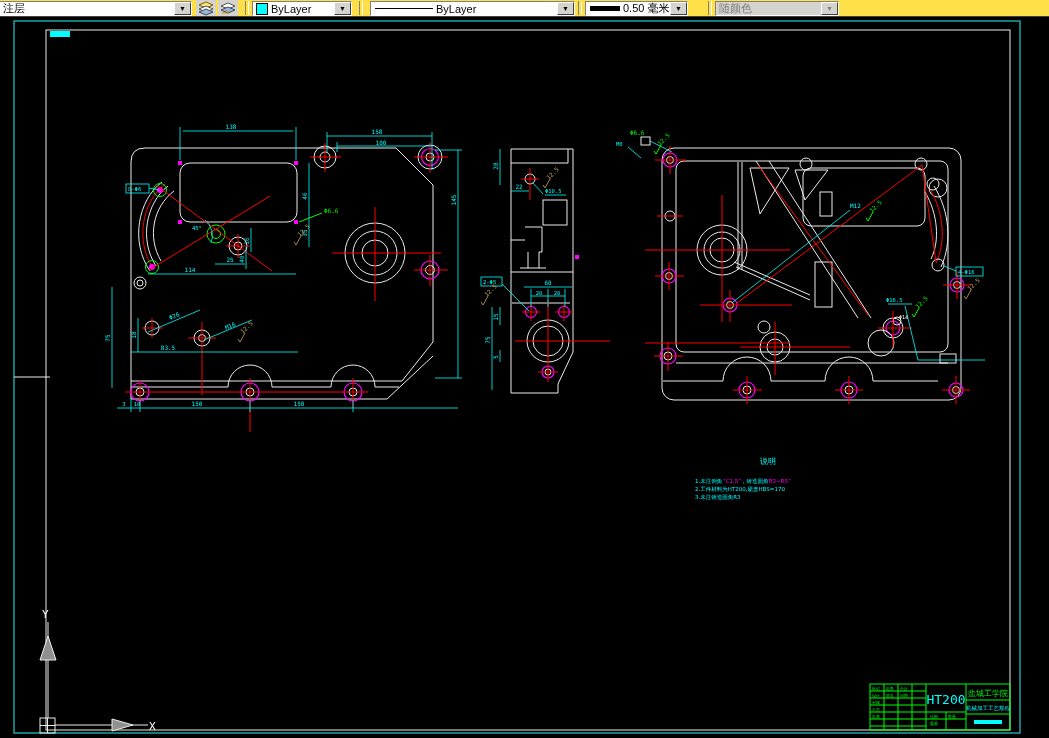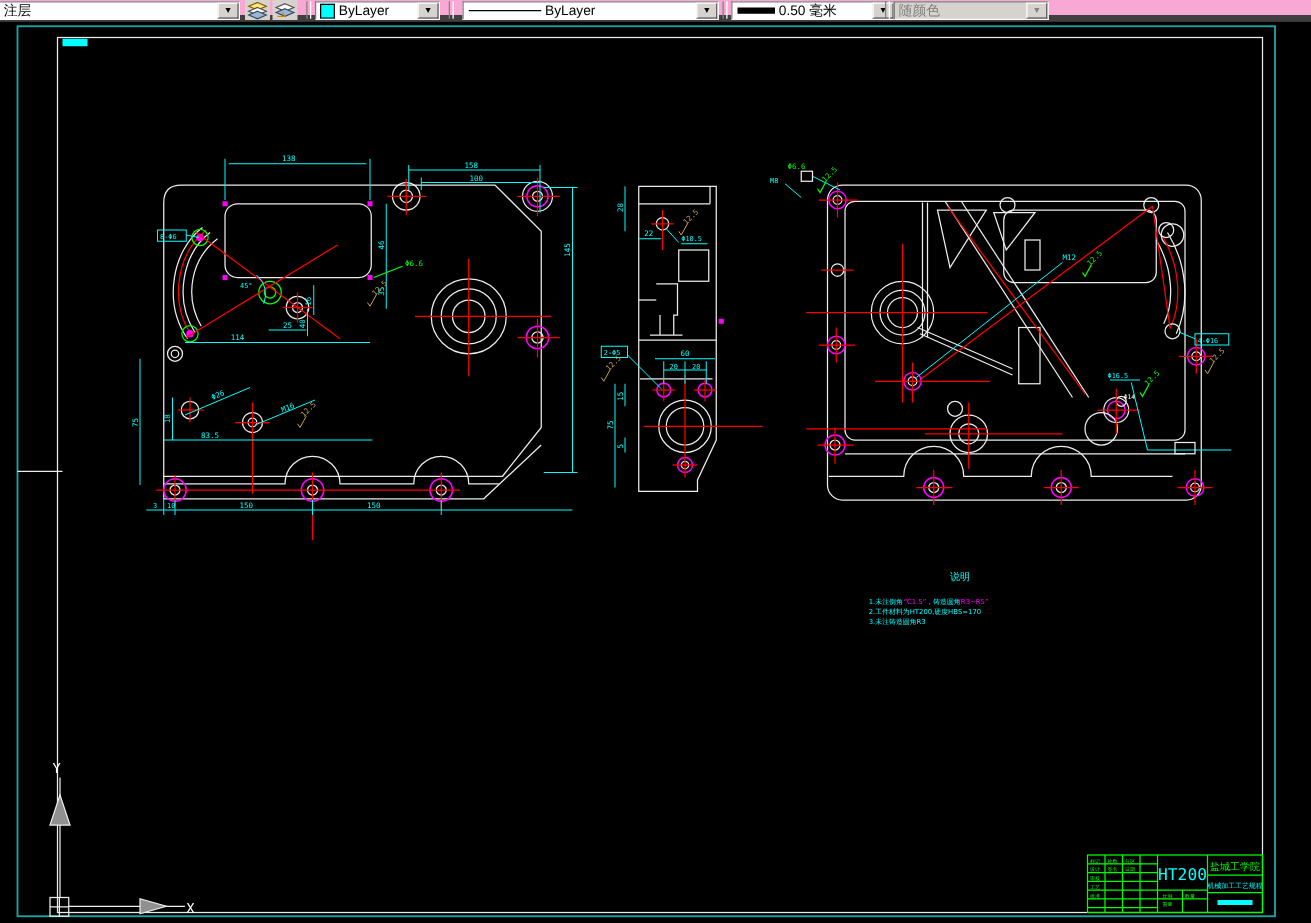--- a/index.html
+++ b/index.html
@@ -1,18 +1,18 @@
 <!DOCTYPE html>
 <html><head>
 <meta charset="utf-8">
 <style>
   html,body{margin:0;padding:0;background:#000;}
   body{width:1049px;height:738px;overflow:hidden;font-family:"Liberation Sans",sans-serif;}
   
-  .toolbar{position:relative;height:17px;background:#f9a8d4;box-sizing:border-box;border-bottom:5px solid #404040;}
+  .toolbar{position:relative;height:17px;background:#fde047;box-sizing:border-box;border-bottom:1px solid #404040;}
   .combo{position:absolute;top:1px;height:15px;background:#fff;border:1px solid;border-color:#808080 #fff #fff #808080;box-sizing:border-box;display:flex;align-items:center;font-size:11px;color:#000;white-space:nowrap;overflow:hidden;}
   .combo .val{padding-left:3px;font-family:"Liberation Sans",sans-serif;}
   .combo .arrowbox{position:absolute;right:0;top:0;bottom:0;width:15px;background:#d6d3ce;border:1px solid;border-color:#fff #404040 #404040 #fff;display:flex;align-items:center;justify-content:center;font-size:7px;color:#000;}
   .combo.disabled{background:#d6d3ce;color:#808080;}
   .combo.disabled .arrowbox{color:#808080;}
   .swatch{width:10px;height:10px;background:#00ffff;border:1px solid #000;margin-left:3px;flex:none;}
   .lineswatch{width:58px;height:0;border-top:1px solid #000;margin-left:4px;flex:none;}
   .weightswatch{width:30px;height:5px;background:#000;margin-left:4px;flex:none;}
   .sep{position:absolute;top:1px;height:14px;width:2px;border-left:1px solid #808080;border-right:1px solid #fff;}
   .tbtn{position:absolute;top:0;width:20px;height:16px;background:#d6d3ce;}
@@ -68,21 +68,21 @@
     <span class="val">ByLayer</span>
     <span class="arrowbox">▼</span>
   </div>
   <div class="sep" style="left:359px;"></div>
   <div class="combo" style="left:370px;width:205px;">
     <span class="lineswatch"></span>
     <span class="val">ByLayer</span>
     <span class="arrowbox">▼</span>
   </div>
   <div class="sep" style="left:578px;"></div>
-  <div class="combo" style="left:585px;width:131px;">
+  <div class="combo" style="left:585px;width:103px;">
     <span class="weightswatch"></span>
     <span class="val">0.50 毫米</span>
     <span class="arrowbox">▼</span>
   </div>
   <div class="sep" style="left:708px;"></div>
   <div class="combo disabled" style="left:715px;width:124px;">
     <span class="val">随颜色</span>
     <span class="arrowbox">▼</span>
   </div>
 </div>

